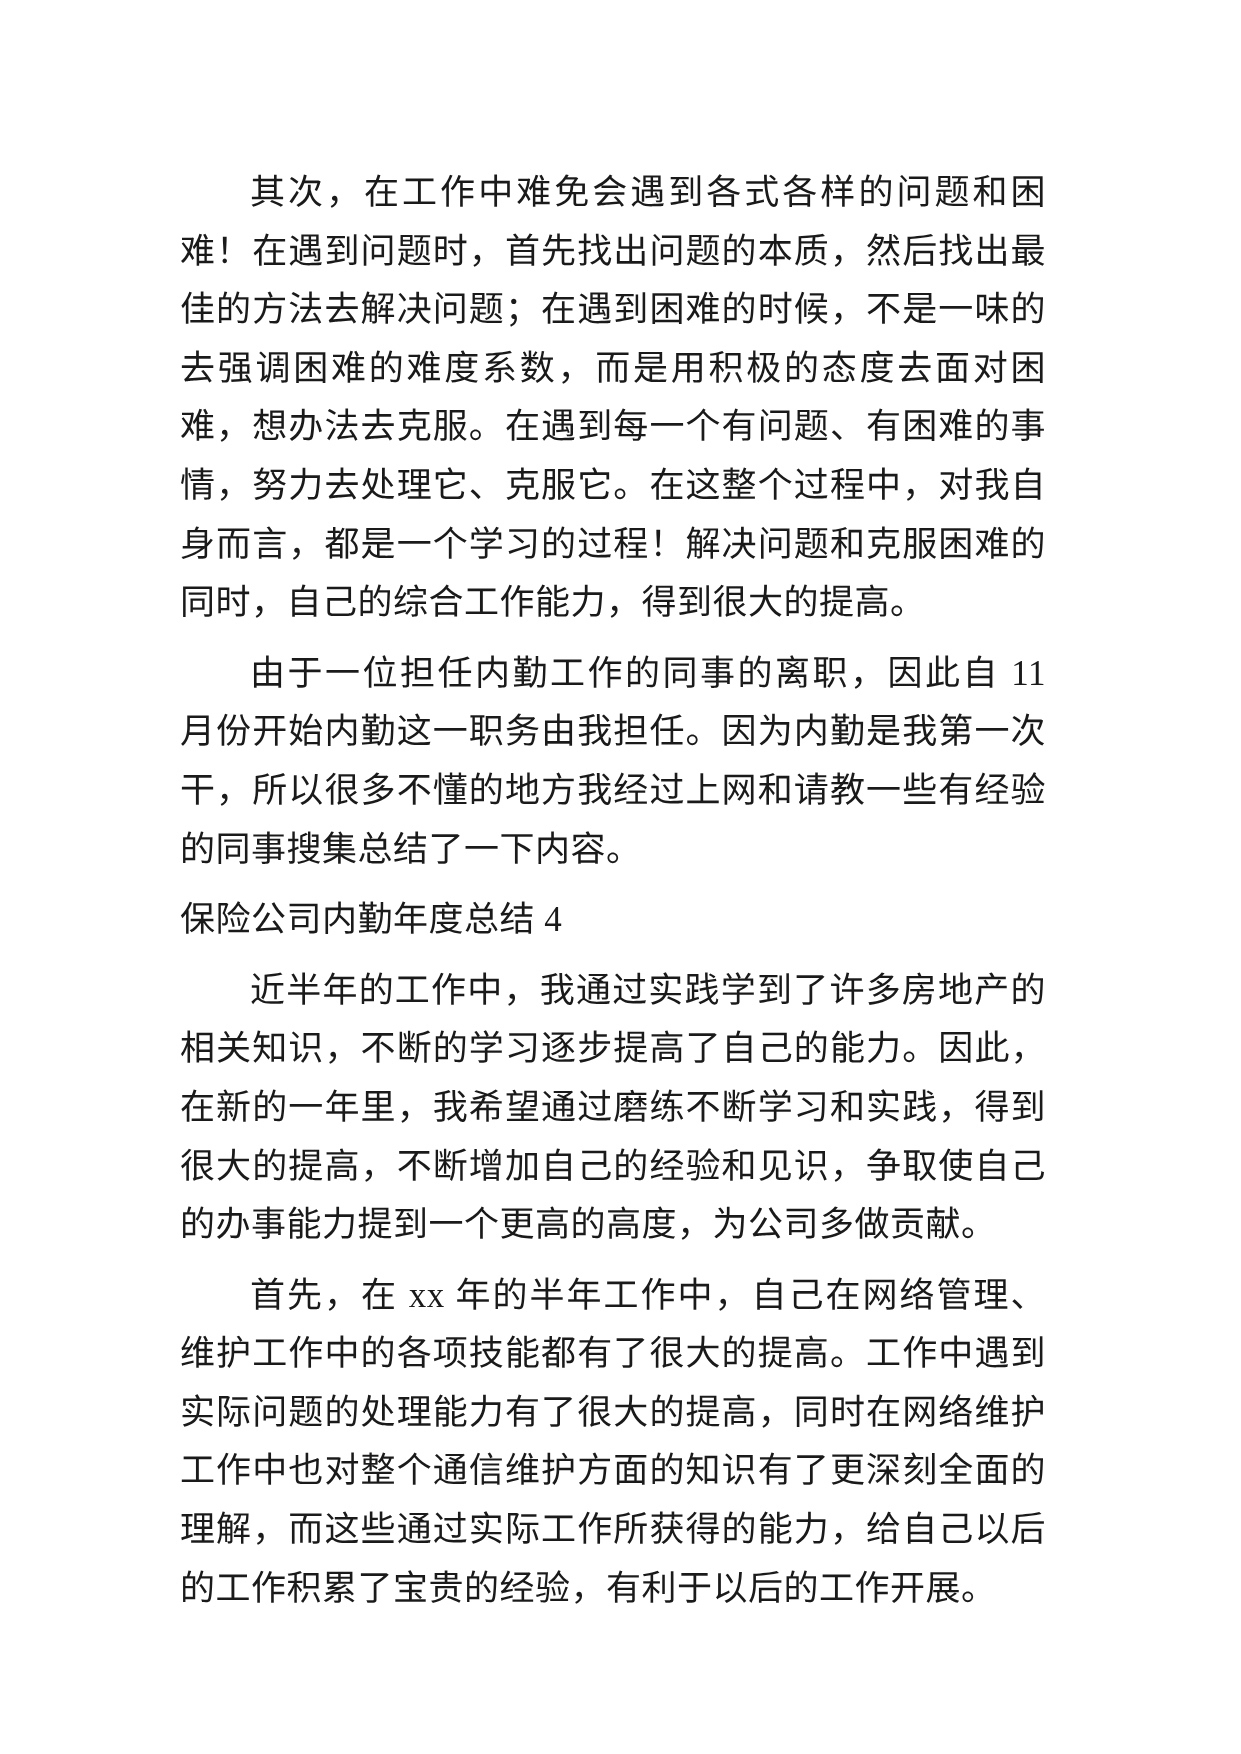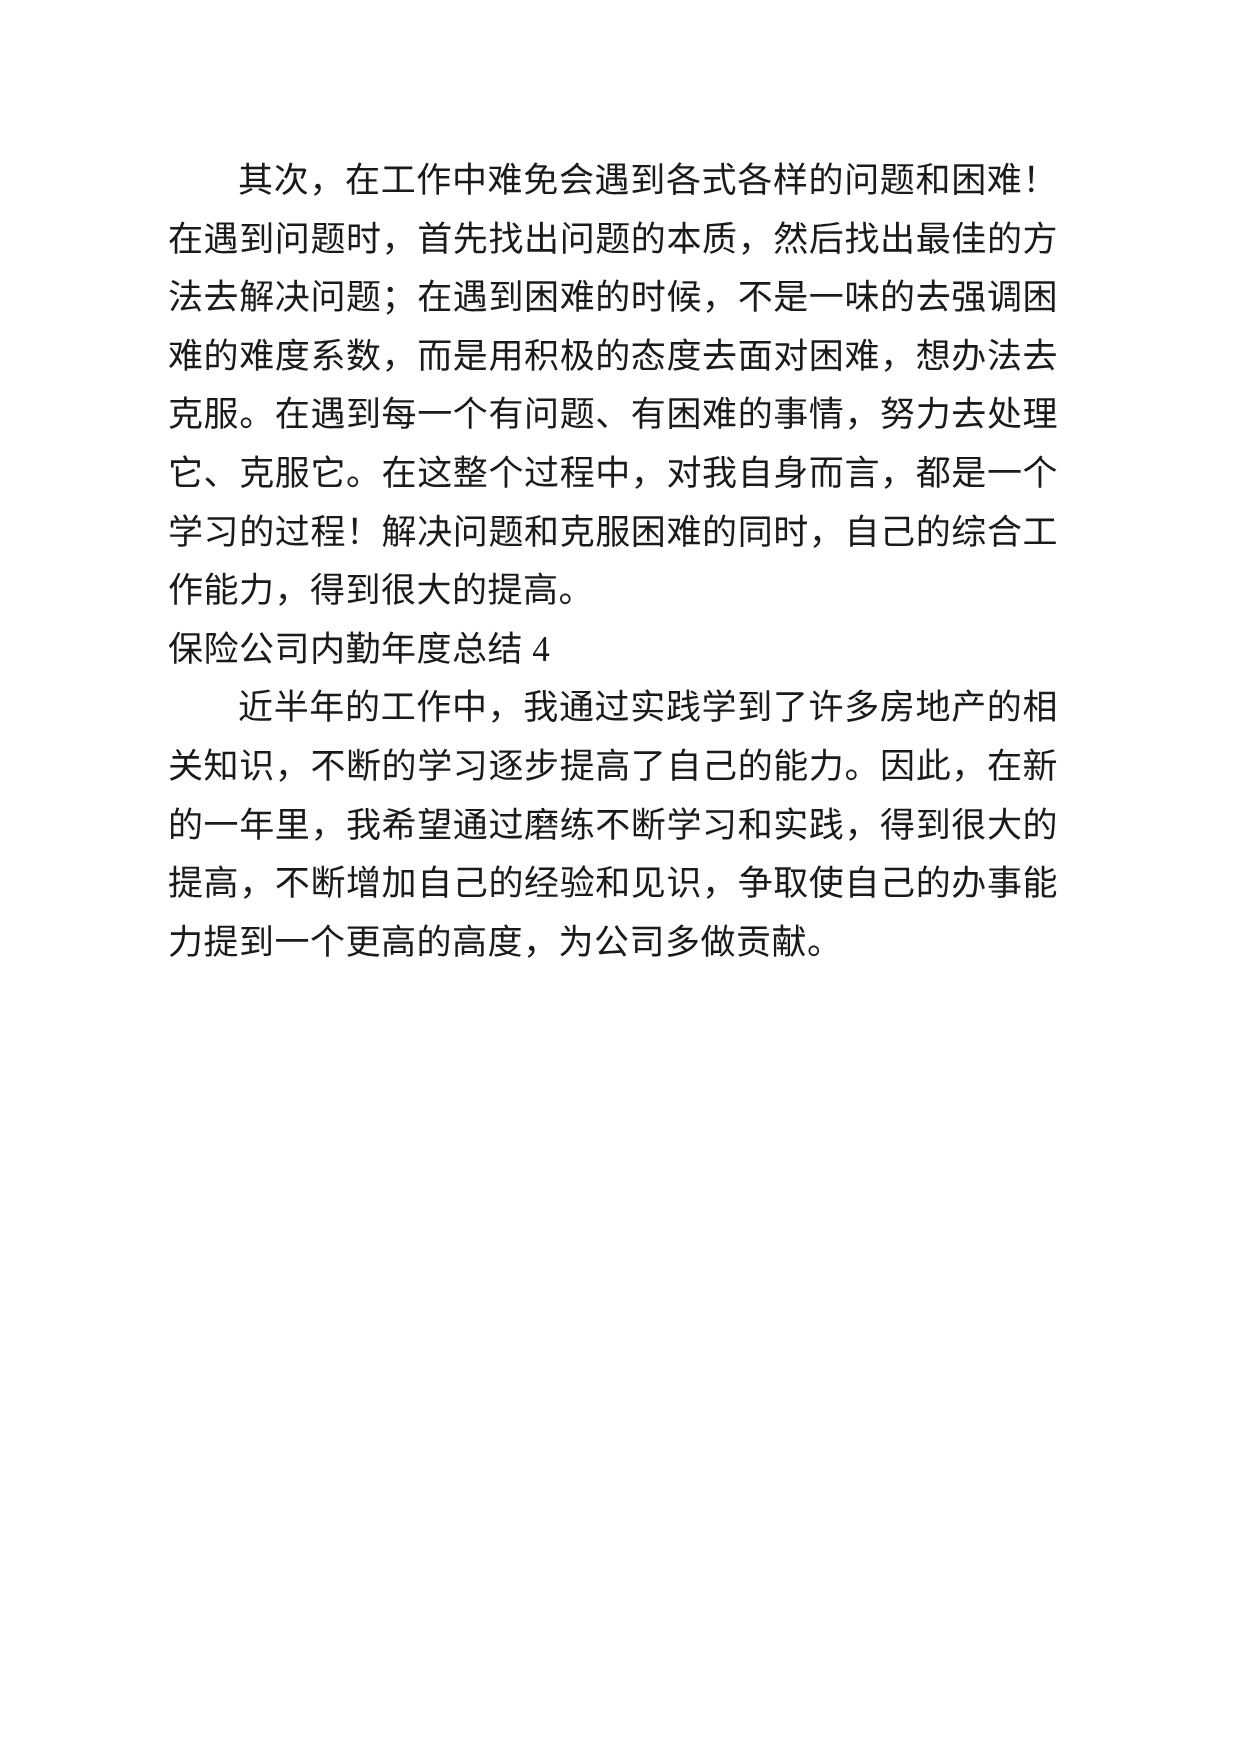--- a/index.html
+++ b/index.html
@@ -23,35 +23,37 @@
     top: 152px;
     width: 890px;
     color: #1a1a1a;
     font-size: 35px;
     line-height: 58.6px;
     text-align: justify;
     text-justify: inter-character;
     letter-spacing: 0.5px;
   }
   .doc-page p {
-    margin: 0;
+    margin: 12px;
     padding: 0;
   }
   .body-paragraph {
     text-indent: 2em;
   }
   .section-heading {
     text-indent: 0;
     font-weight: normal; 
   }
 </style>
 </head>
 <body>
 
 <div class="doc-page">
   <p class="body-paragraph">其次，在工作中难免会遇到各式各样的问题和困难！在遇到问题时，首先找出问题的本质，然后找出最佳的方法去解决问题；在遇到困难的时候，不是一味的去强调困难的难度系数，而是用积极的态度去面对困难，想办法去克服。在遇到每一个有问题、有困难的事情，努力去处理它、克服它。在这整个过程中，对我自身而言，都是一个学习的过程！解决问题和克服困难的同时，自己的综合工作能力，得到很大的提高。</p>
 
+  <p class="body-paragraph">由于一位担任内勤工作的同事的离职，因此自 11 月份开始内勤这一职务由我担任。因为内勤是我第一次干，所以很多不懂的地方我经过上网和请教一些有经验的同事搜集总结了一下内容。</p>
 
   <p class="section-heading">保险公司内勤年度总结 4</p>
 
   <p class="body-paragraph">近半年的工作中，我通过实践学到了许多房地产的相关知识，不断的学习逐步提高了自己的能力。因此，在新的一年里，我希望通过磨练不断学习和实践，得到很大的提高，不断增加自己的经验和见识，争取使自己的办事能力提到一个更高的高度，为公司多做贡献。</p>
 
+  <p class="body-paragraph">首先，在 xx 年的半年工作中，自己在网络管理、维护工作中的各项技能都有了很大的提高。工作中遇到实际问题的处理能力有了很大的提高，同时在网络维护工作中也对整个通信维护方面的知识有了更深刻全面的理解，而这些通过实际工作所获得的能力，给自己以后的工作积累了宝贵的经验，有利于以后的工作开展。</p>
 </div>
 
 </body></html>

